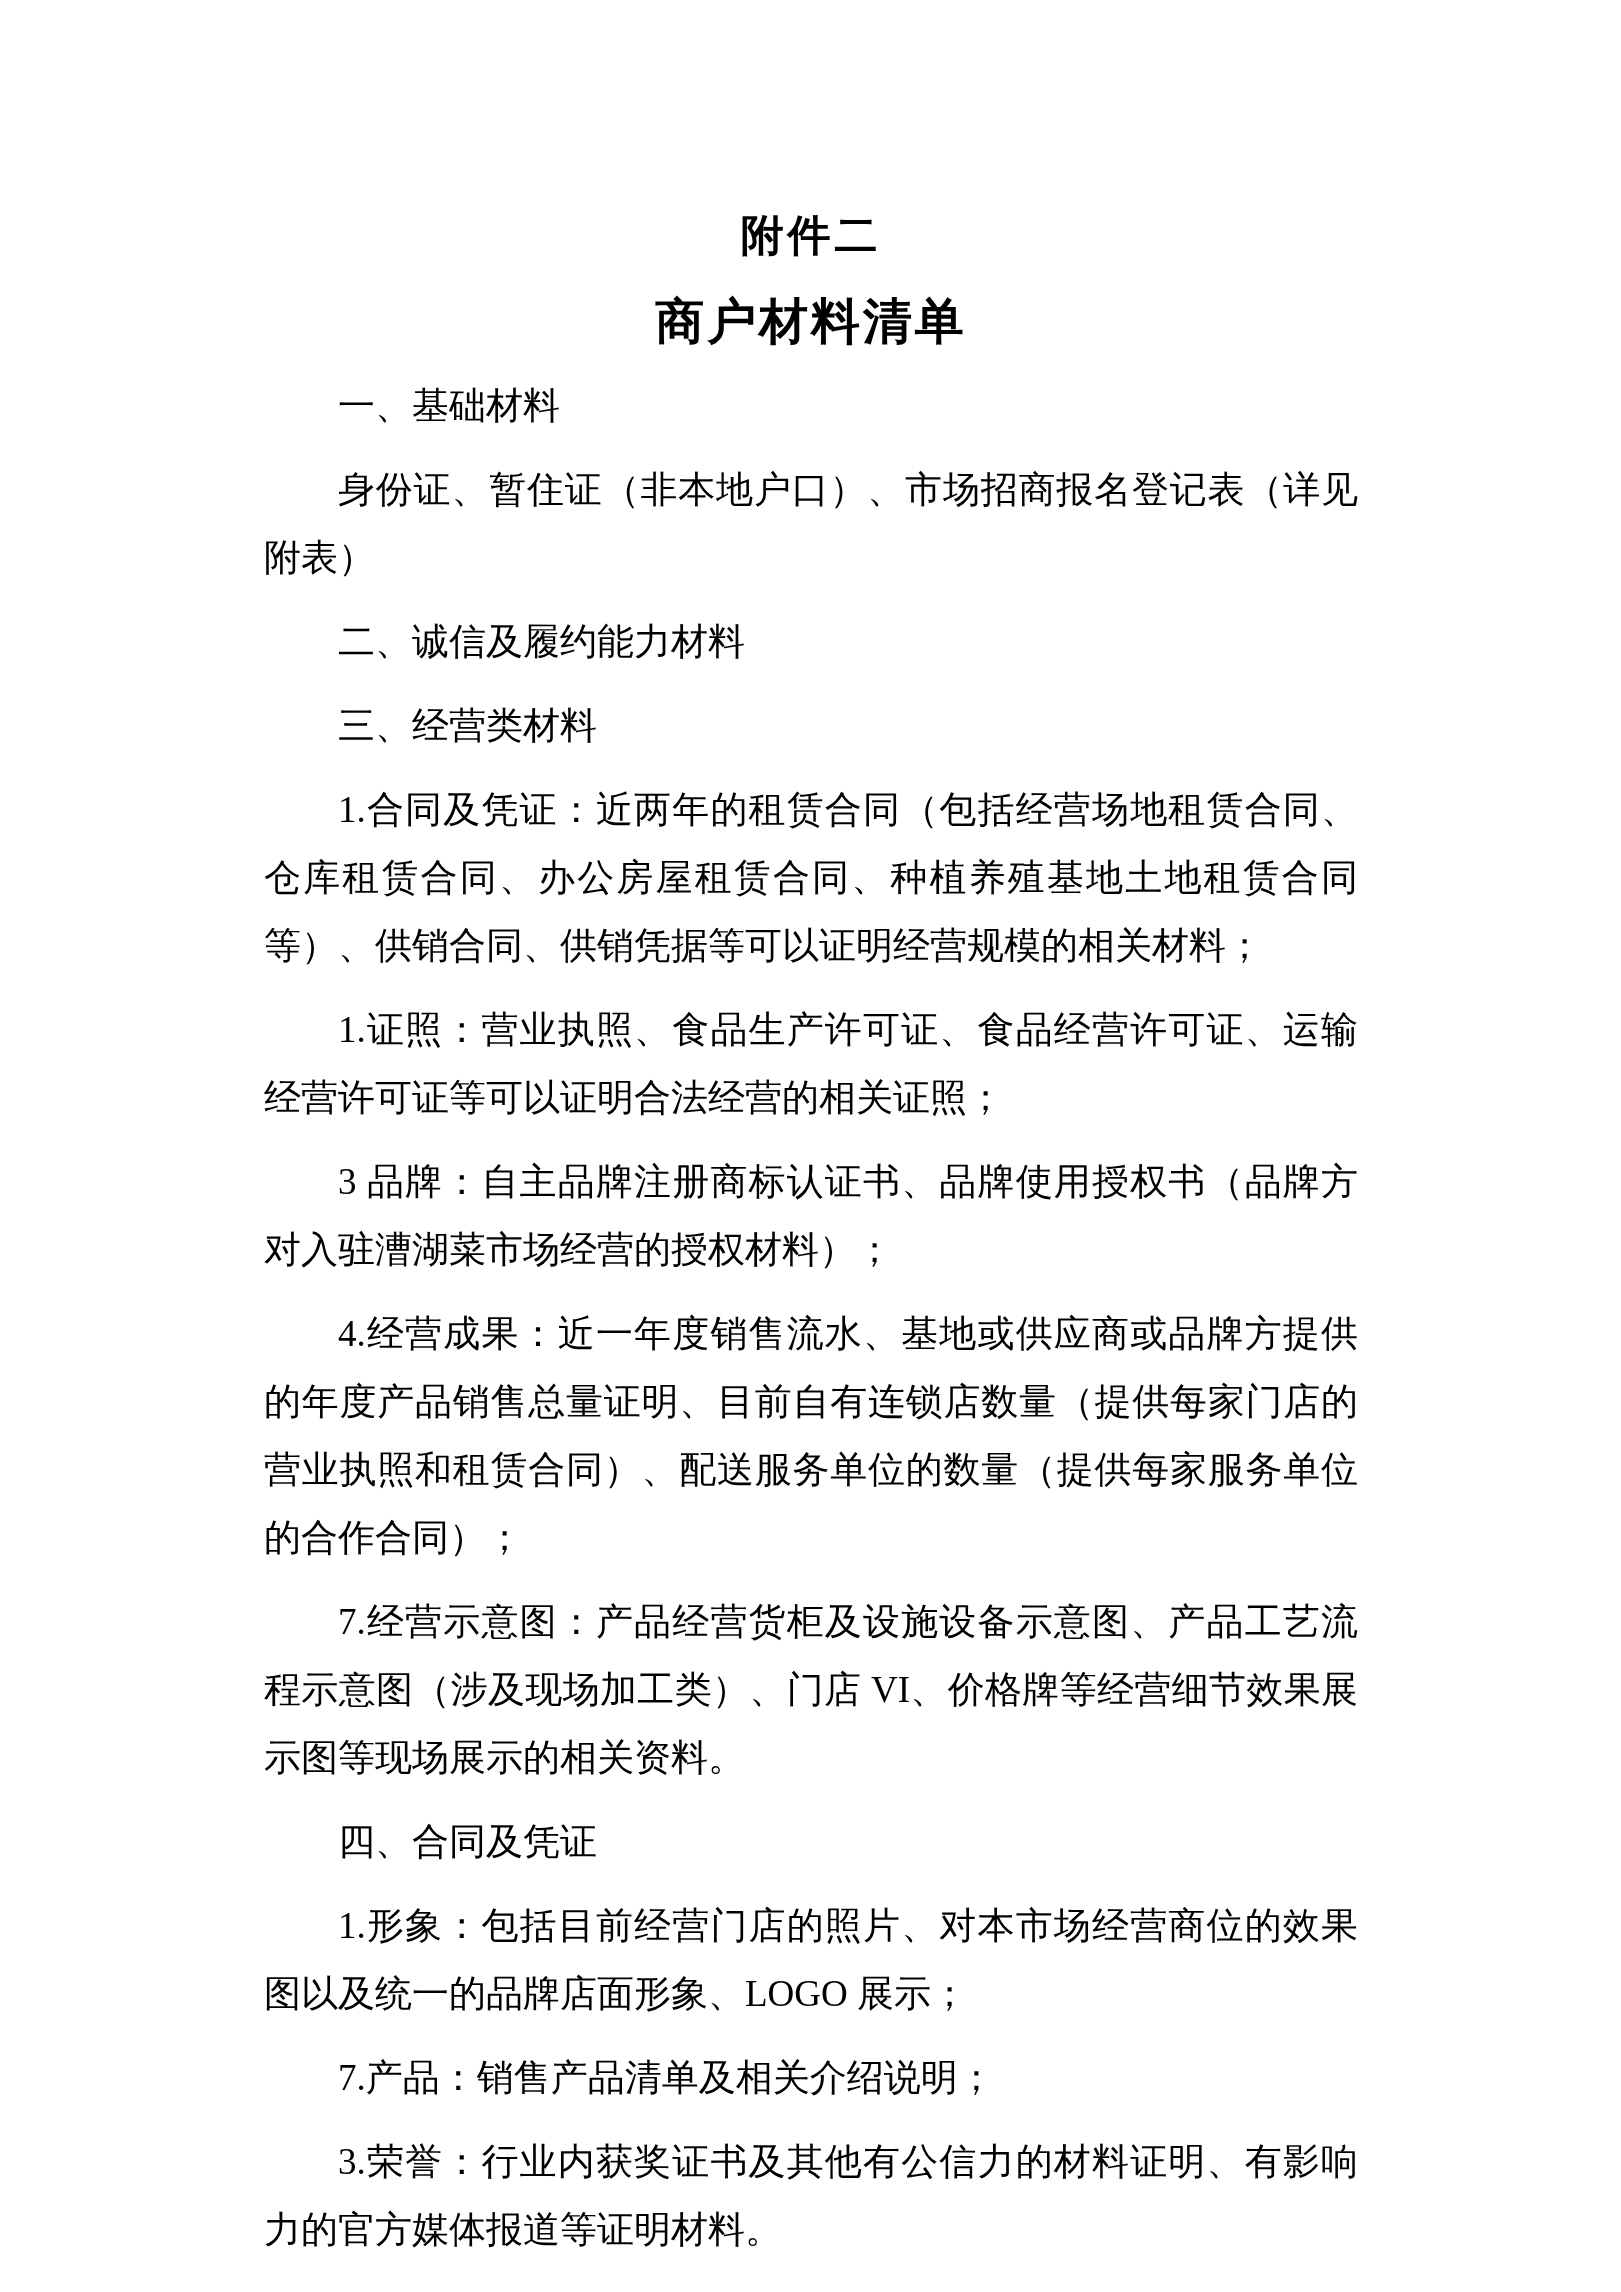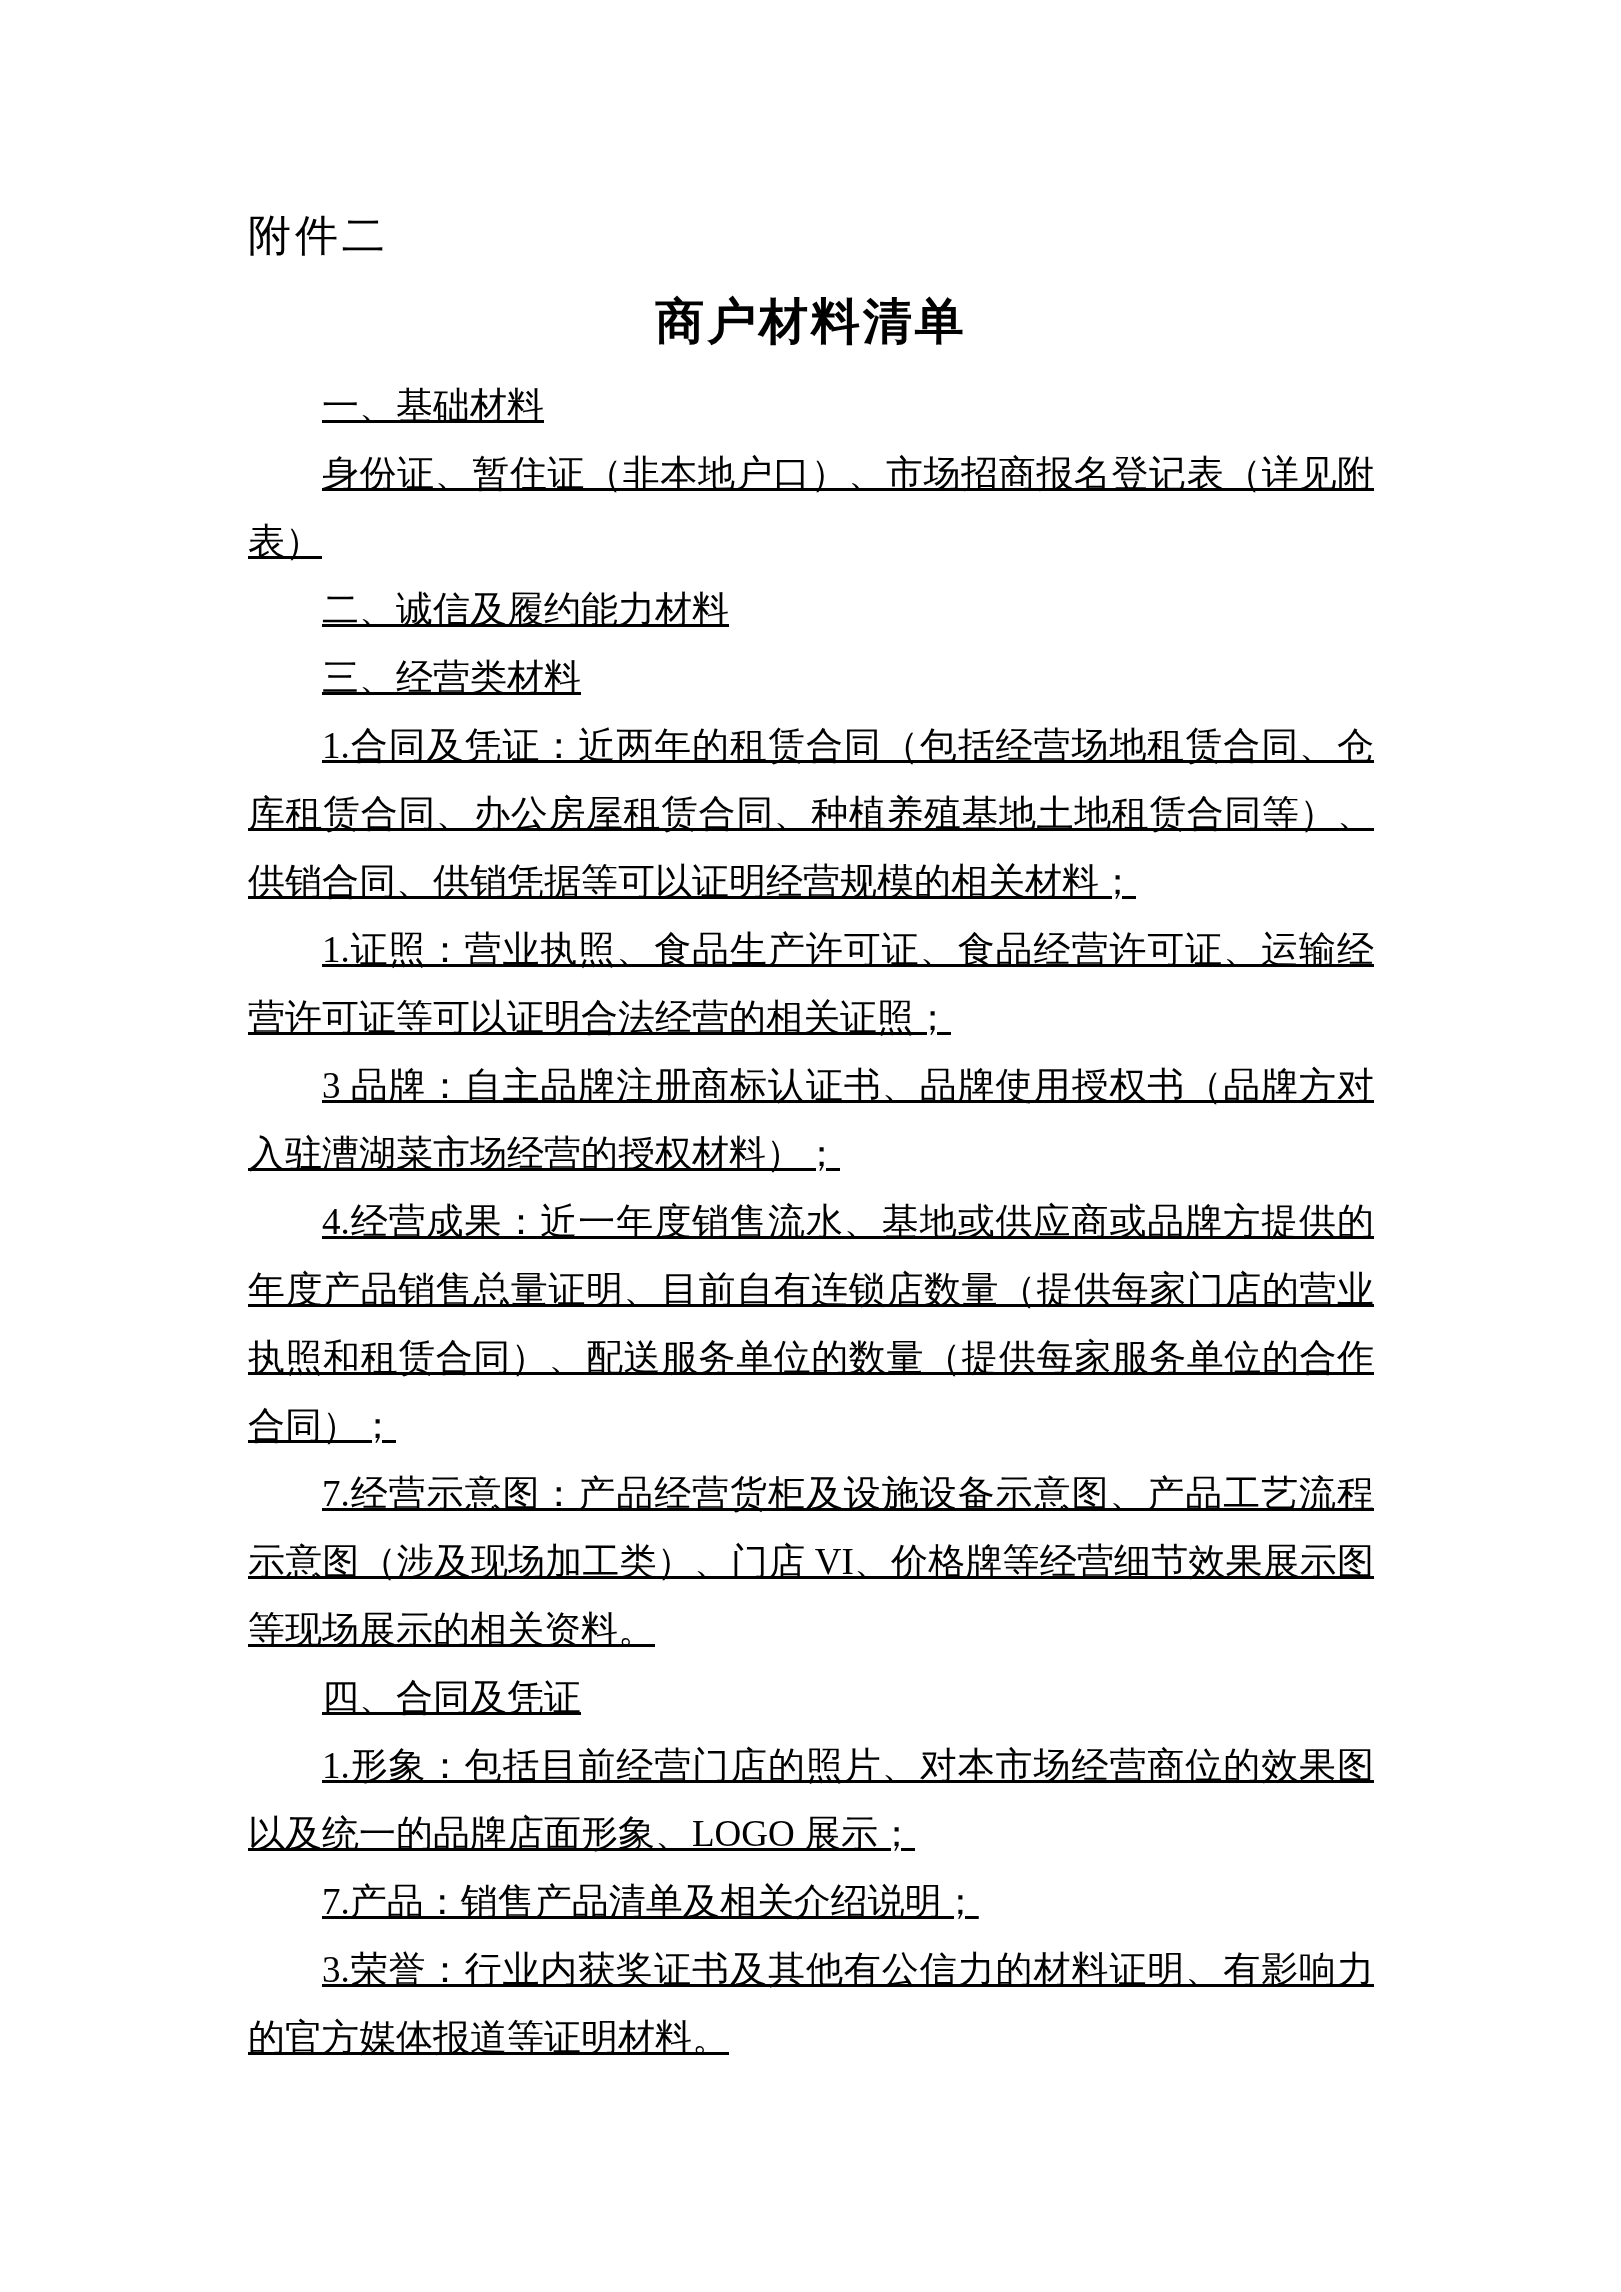--- a/index.html
+++ b/index.html
@@ -17,44 +17,43 @@
     color: #000000;
     box-sizing: border-box;
     padding: 213px 247px 0 248px;
     font-family: "Liberation Serif", "DejaVu Serif", serif;
     overflow: hidden;
   }
   .attachment-label {
     font-size: 43px;
     line-height: 45px;
     letter-spacing: 3.9px;
-    text-align: left;
-    font-weight: normal;
+    text-align: center;
+    font-weight: bold;
   }
   .doc-title {
     margin: 38px 0 0 0;
     font-size: 49px;
     line-height: 51px;
     letter-spacing: 2.9px;
     text-align: center;
     font-weight: bold;
   }
   .doc-body {
     margin-top: 24.5px;
     font-size: 37px;
     line-height: 68px;
     text-align: justify;
     text-justify: inter-ideograph;
   }
   .doc-body p {
-    margin: 0;
+    margin: 16px;
     padding: 0;
     text-indent: 74px; 
     word-break: normal;
-    text-decoration: underline;
   }
 </style>
 </head>
 <body>
 
 <div class="page">
 
   <div class="attachment-label">附件二</div>
 
   <h1 class="doc-title">商户材料清单</h1>

